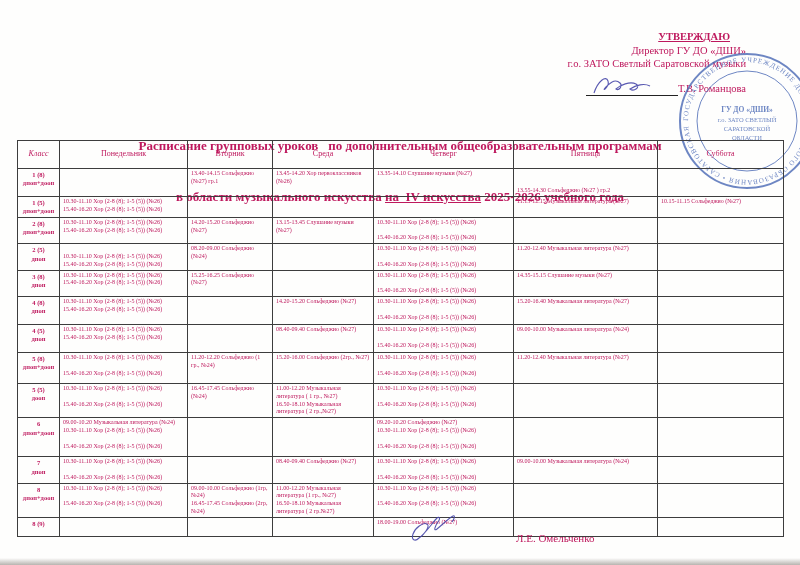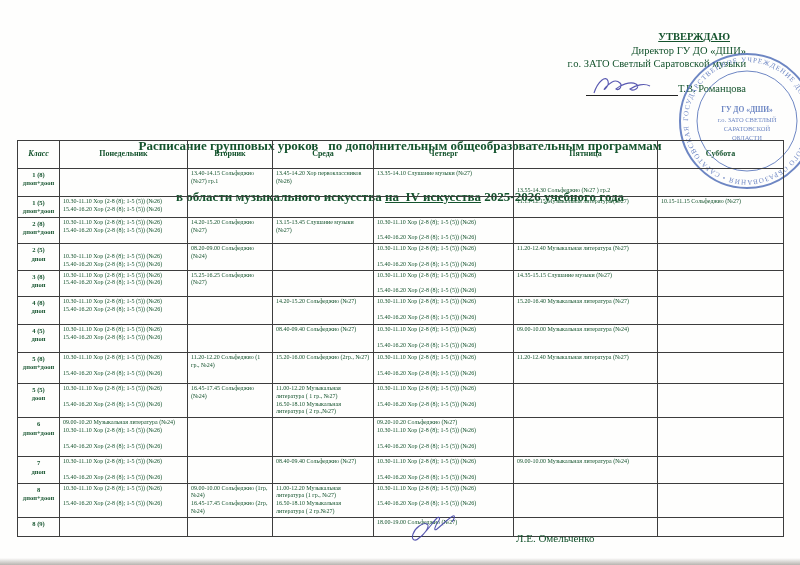--- a/index.html
+++ b/index.html
@@ -1,19 +1,19 @@
 <!DOCTYPE html>
 <html><head>
 <meta charset="utf-8">
 <style>
   html,body { margin:0; padding:0; background:#e8e8e8; }
   .page {
     position:relative; width:800px; height:565px; margin:0 auto;
     background:#fefefd; overflow:hidden;
-    font-family:"Liberation Serif","DejaVu Serif",serif; color:#14532d;
+    font-family:"Liberation Serif","DejaVu Serif",serif; color:#be185d;
   }
 
   
   .approval { position:absolute; top:30px; right:54px; text-align:right; font-size:10.5px; line-height:13.5px; }
   .approval .l1 { font-weight:bold; text-decoration:underline; padding-right:16px; }
   .sig-row { display:flex; justify-content:flex-end; align-items:flex-end; margin-top:8px; }
   .sig-line { display:inline-block; border-bottom:1px solid #222; width:92px; position:relative; height:16px; }
   .sig-line svg { position:absolute; left:0; bottom:-4px; }
 
   
@@ -24,21 +24,21 @@
            font-weight:bold; font-size:13px; line-height:17px; white-space:pre-wrap; }
   .title .u { text-decoration:underline; }
 
   
   table.schedule { position:absolute; top:140px; left:17px; width:766px;
     border-collapse:collapse; table-layout:fixed; }
   .schedule th, .schedule td {
     border:1px solid #3d3d3d; vertical-align:top; padding:1px 3px;
     font-size:6px; line-height:1.3; white-space:pre-line; overflow:hidden; word-wrap:break-word;
   }
-  .schedule thead th { font-size:8px; font-weight:bold; text-align:center; vertical-align:middle; height:25px; white-space:normal; }
+  .schedule thead th { font-size:8px; font-weight:normal; text-align:center; vertical-align:middle; height:25px; white-space:normal; }
   .schedule thead th.class-h { font-style:italic; }
   .schedule td.class-cell { font-weight:bold; text-align:center; font-size:6.5px; vertical-align:top; padding-top:2px; }
   .schedule tbody tr:nth-child(1){height:28px}
   .schedule tbody tr:nth-child(2){height:19px}
   .schedule tbody tr:nth-child(3){height:25px}
   .schedule tbody tr:nth-child(4){height:26px}
   .schedule tbody tr:nth-child(5){height:26px}
   .schedule tbody tr:nth-child(6){height:28px}
   .schedule tbody tr:nth-child(7){height:28px}
   .schedule tbody tr:nth-child(8){height:31px}

